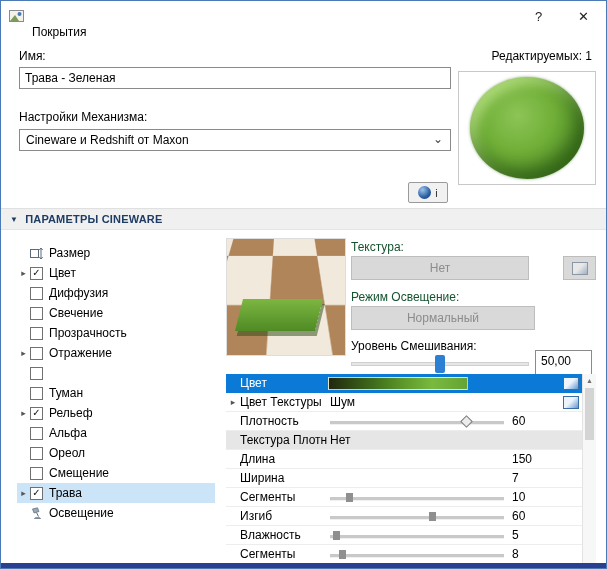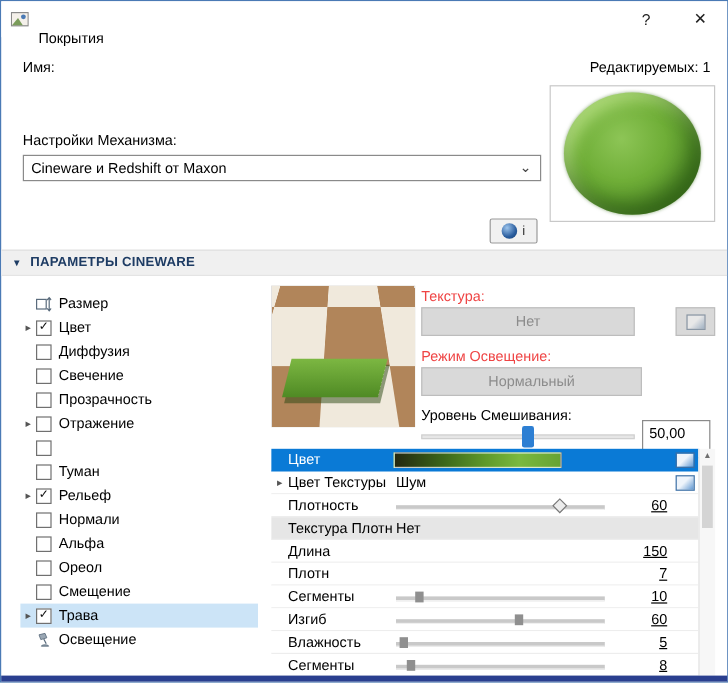--- a/index.html
+++ b/index.html
@@ -7,21 +7,21 @@
 
   
   .titlebar{position:absolute;top:0;left:0;right:0;height:30px;background:#fff;display:flex;align-items:center;}
   .app-icon{margin-left:8px;display:flex;}
   .title{margin-left:8px;font-size:12px;color:#000;margin-top:32px;}
   .tb-btn{position:absolute;top:0;height:30px;width:45px;display:flex;align-items:center;justify-content:center;font-size:13px;color:#222;cursor:default;}
   .tb-help{right:45px;}
   .tb-close{right:0;}
 
   .lbl{position:absolute;font-size:12px;color:#000;white-space:nowrap;}
-  .gray-lbl{color:#ef4444;}
+  .gray-lbl{color:#14532d;}
 
   .name-input{position:absolute;left:18px;top:66px;width:420px;height:20px;border:1px solid #8a8a8a;font:12px "Liberation Sans","DejaVu Sans",sans-serif;padding:0 5px;outline:none;}
   .dropdown{position:absolute;left:18px;top:128px;width:432px;height:22px;border:1px solid #8a8a8a;background:#fff;font-size:12px;display:flex;align-items:center;padding-left:6px;box-sizing:border-box;}
   .dropdown .chev{position:absolute;right:7px;top:2px;color:#444;font-size:12px;}
 
   .grass-preview{position:absolute;left:457px;top:70px;width:138px;height:114px;border:1px solid #c8c8c8;background:#fff;display:flex;align-items:center;justify-content:center;box-sizing:border-box;}
   .grass-blob{width:114px;height:102px;border-radius:50%;
     background:radial-gradient(circle at 42% 38%, #8dc556 0%, #6fae37 40%, #55912a 70%, #417c1f 95%);
     box-shadow:inset -8px -10px 16px rgba(20,60,5,.5), inset 6px 7px 12px rgba(225,255,175,.55), 0 0 3px rgba(60,110,30,.6);}
 
@@ -60,21 +60,21 @@
 
   
   .ptable{position:absolute;left:225px;top:373px;width:356px;}
   .prow{height:19px;display:flex;align-items:center;font-size:12px;border-bottom:1px solid #ededed;box-sizing:border-box;background:#fff;}
   .prow.sel{background:#0a7ad6;color:#fff;border-bottom-color:#0a7ad6;}
   .prow.grp{background:#e6e6e6;}
   .pexp{width:14px;text-align:center;font-size:9px;color:#555;flex:none;}
   .prow.sel .pexp{color:#fff;}
   .plab{width:88px;white-space:nowrap;overflow:hidden;flex:none;}
   .pctl{flex:1;position:relative;height:100%;}
-  .pval{width:44px;text-align:right;padding-right:4px;flex:none;text-decoration:underline;}
+  .pval{width:44px;padding-right:4px;flex:none;}
   .pico{width:22px;display:flex;justify-content:center;flex:none;}
   .ctext{position:absolute;left:2px;top:0;line-height:19px;}
   .gradbar{position:absolute;left:0;top:3px;width:140px;height:13px;border:1px solid rgba(255,255,255,.75);box-sizing:border-box;}
   .track{position:absolute;left:2px;right:8px;top:9px;height:3px;background:#c9c9c9;border-bottom:1px solid #f0f0f0;}
   .thandle{position:absolute;top:5px;width:7px;height:9px;background:#8f8f8f;margin-left:-4px;}
   .thandle.diamond{width:9px;height:9px;background:#ececec;border:1px solid #777;transform:rotate(45deg);box-sizing:border-box;}
 
   
   .vscroll{position:absolute;left:581px;top:373px;width:14px;bottom:5px;background:#f7f7f7;border-left:1px solid #e3e3e3;box-sizing:border-box;}
   .sarrow{height:13px;display:flex;align-items:center;justify-content:center;font-size:7px;color:#707070;}
@@ -95,20 +95,21 @@
           <circle cx="10.5" cy="5" r="2" fill="#4a7ab5"></circle>
         </svg>
     </span>
     <span class="title">Покрытия</span>
     <span class="tb-btn tb-help">?</span>
     <span class="tb-btn tb-close">✕</span>
   </div>
 
   <span class="lbl" style="left:18px;top:48px;">Имя:</span>
   <span class="lbl" style="right:14px;top:48px;left:auto;position:absolute;">Редактируемых: 1</span>
+  <input class="name-input" value="Трава - Зеленая" style="">
 
   <span class="lbl" style="left:18px;top:109px;">Настройки Механизма:</span>
   <div class="dropdown">
     <span>Cineware и Redshift от Maxon</span>
     <span class="chev">⌄</span>
   </div>
 
   <div class="grass-preview">
     <div class="grass-blob"></div>
   </div>
@@ -180,25 +181,20 @@
     </div>
 
     <div class="titem">
       <span class="exp">▸</span>
       <span class="cbx on">
           <span class="mark">✓</span>
         </span>
       <span class="tlab">Рельеф</span>
     </div>
 
-    <div class="titem">
-      <span class="exp hid"></span>
-      <span class="cbx"></span>
-      <span class="tlab">Нормали</span>
-    </div>
 
     <div class="titem">
       <span class="exp hid"></span>
       <span class="cbx"></span>
       <span class="tlab">Альфа</span>
     </div>
 
     <div class="titem">
       <span class="exp hid"></span>
       <span class="cbx"></span>
@@ -303,21 +299,21 @@
     <div class="prow">
       <span class="pexp"></span>
       <span class="plab">Длина</span>
       <span class="pctl"></span>
       <span class="pval">150</span>
       <span class="pico"></span>
     </div>
 
     <div class="prow">
       <span class="pexp"></span>
-      <span class="plab">Плотн</span>
+      <span class="plab">Ширина</span>
       <span class="pctl"></span>
       <span class="pval">7</span>
       <span class="pico"></span>
     </div>
 
     <div class="prow">
       <span class="pexp"></span>
       <span class="plab">Сегменты</span>
       <span class="pctl">
           <span class="track"></span>

